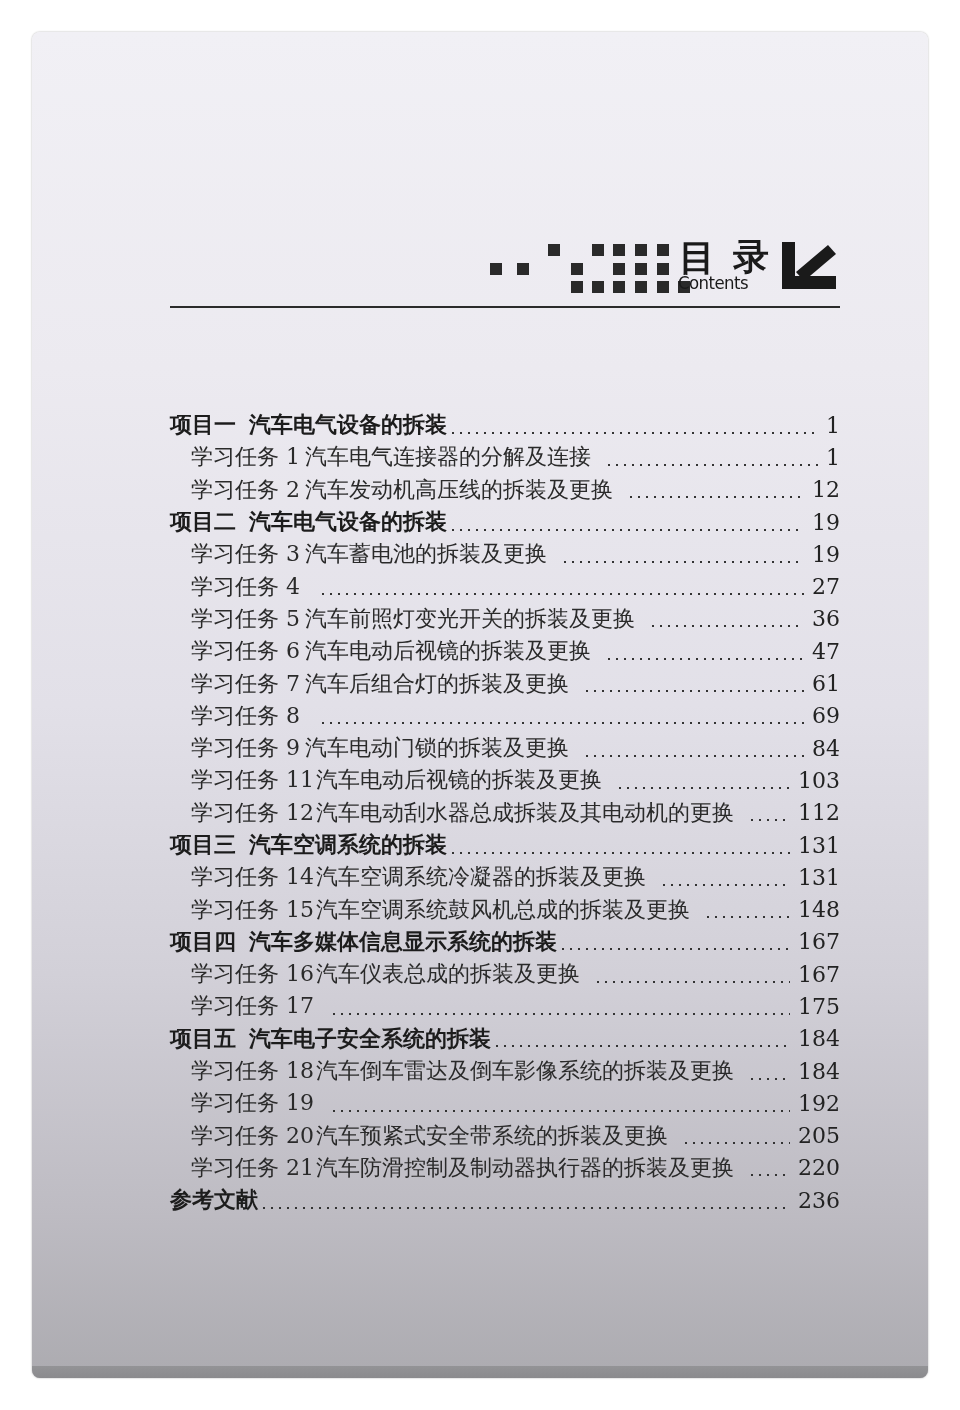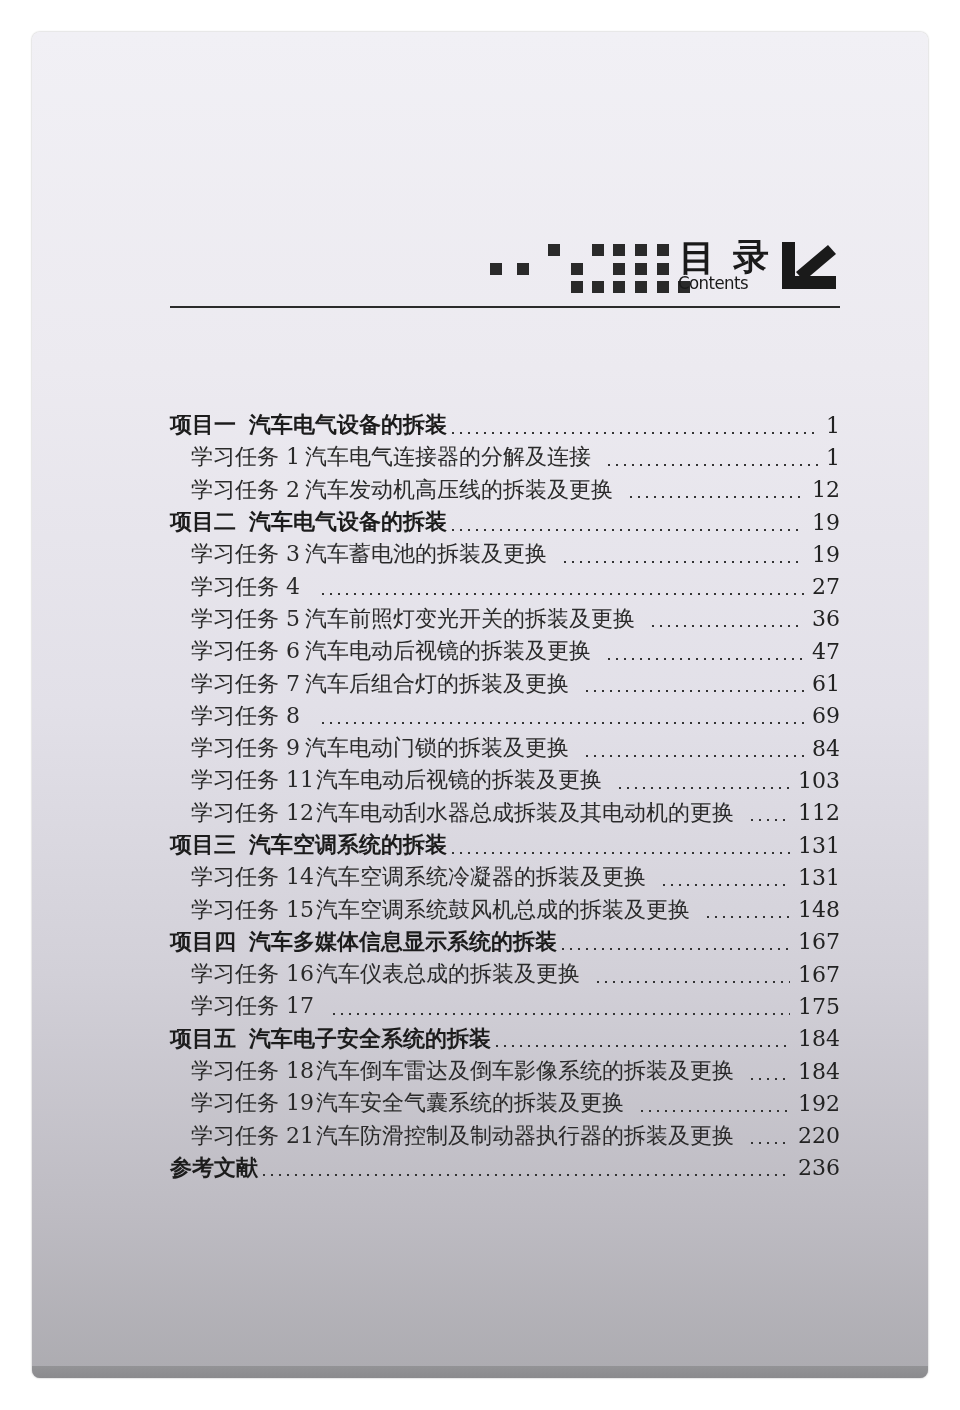--- a/index.html
+++ b/index.html
@@ -209,23 +209,28 @@
     <span class="pg">184</span>
   </div>
       <div class="row task wide">
     <span class="label">学习任务 18</span>
     <span class="title">汽车倒车雷达及倒车影像系统的拆装及更换</span>
     <span class="leader"></span>
     <span class="pg">184</span>
   </div>
       <div class="row task wide">
     <span class="label">学习任务 19</span>
-    <span class="title">汽车安全气囊系统的拆装及更换</span>
     <span class="leader"></span>
     <span class="pg">192</span>
+  </div>
+      <div class="row task wide">
+    <span class="label">学习任务 20</span>
+    <span class="title">汽车预紧式安全带系统的拆装及更换</span>
+    <span class="leader"></span>
+    <span class="pg">205</span>
   </div>
       <div class="row task wide">
     <span class="label">学习任务 21</span>
     <span class="title">汽车防滑控制及制动器执行器的拆装及更换</span>
     <span class="leader"></span>
     <span class="pg">220</span>
   </div>
       <div class="row references">
 
     <span class="title">参考文献</span>

